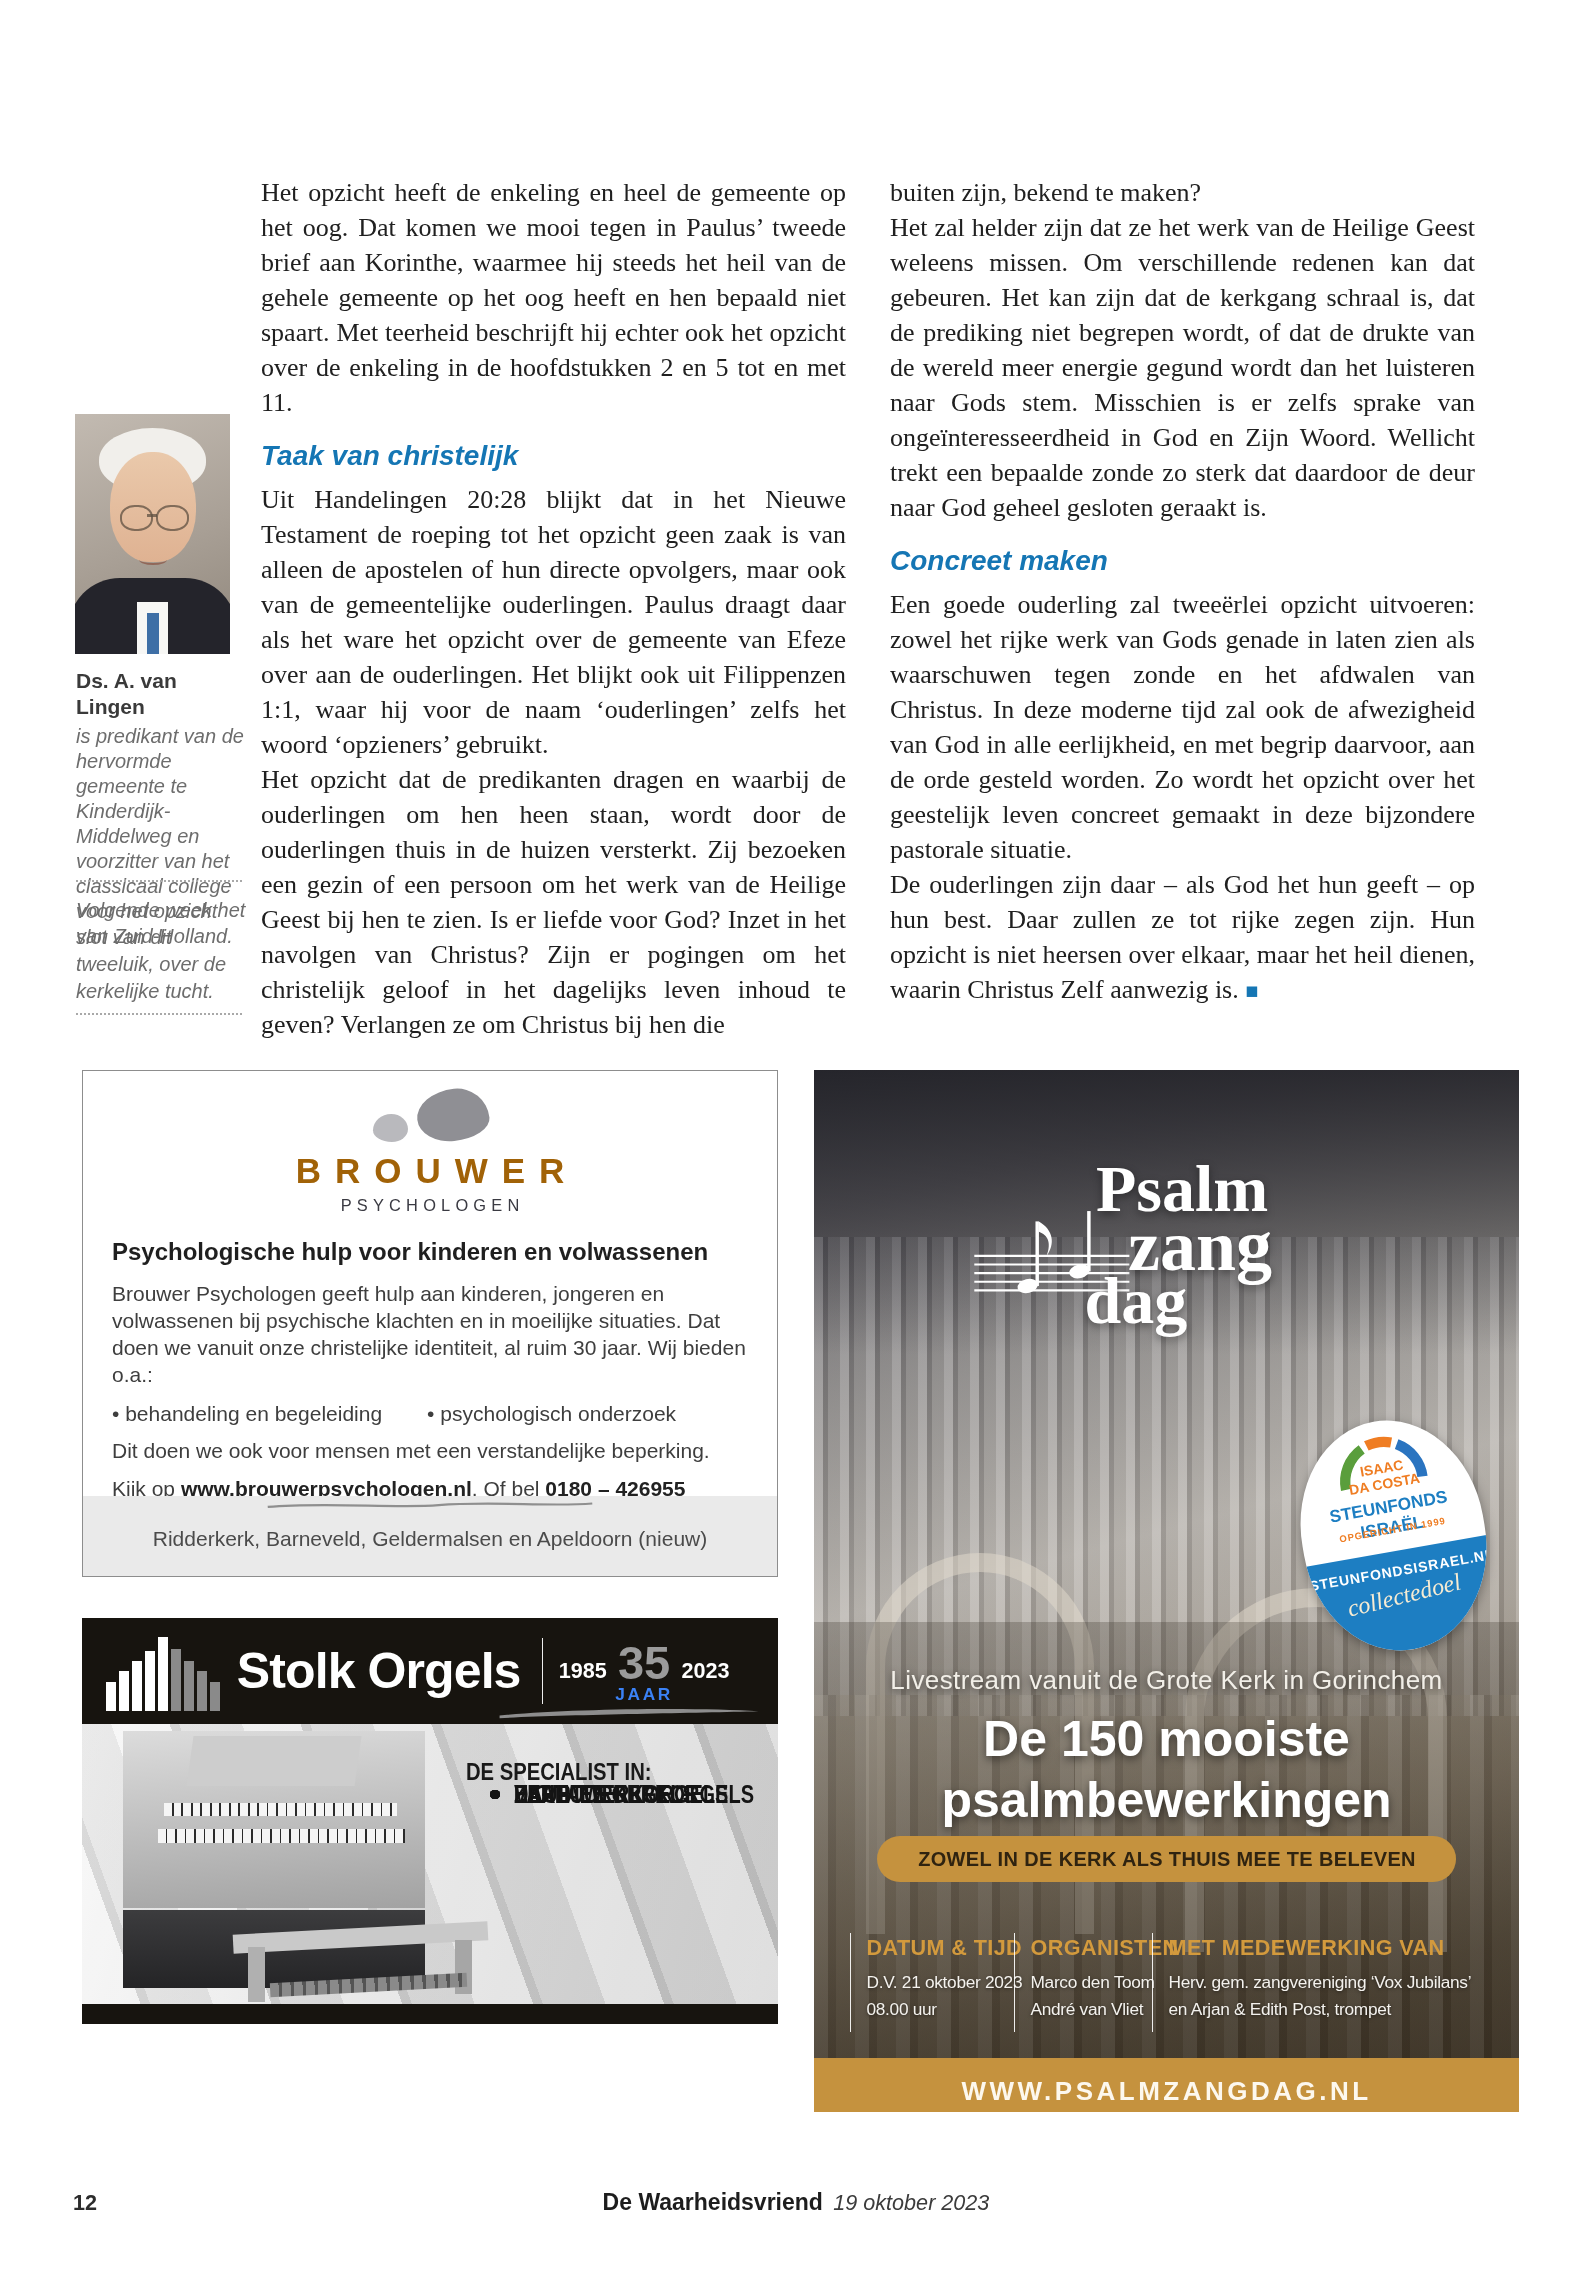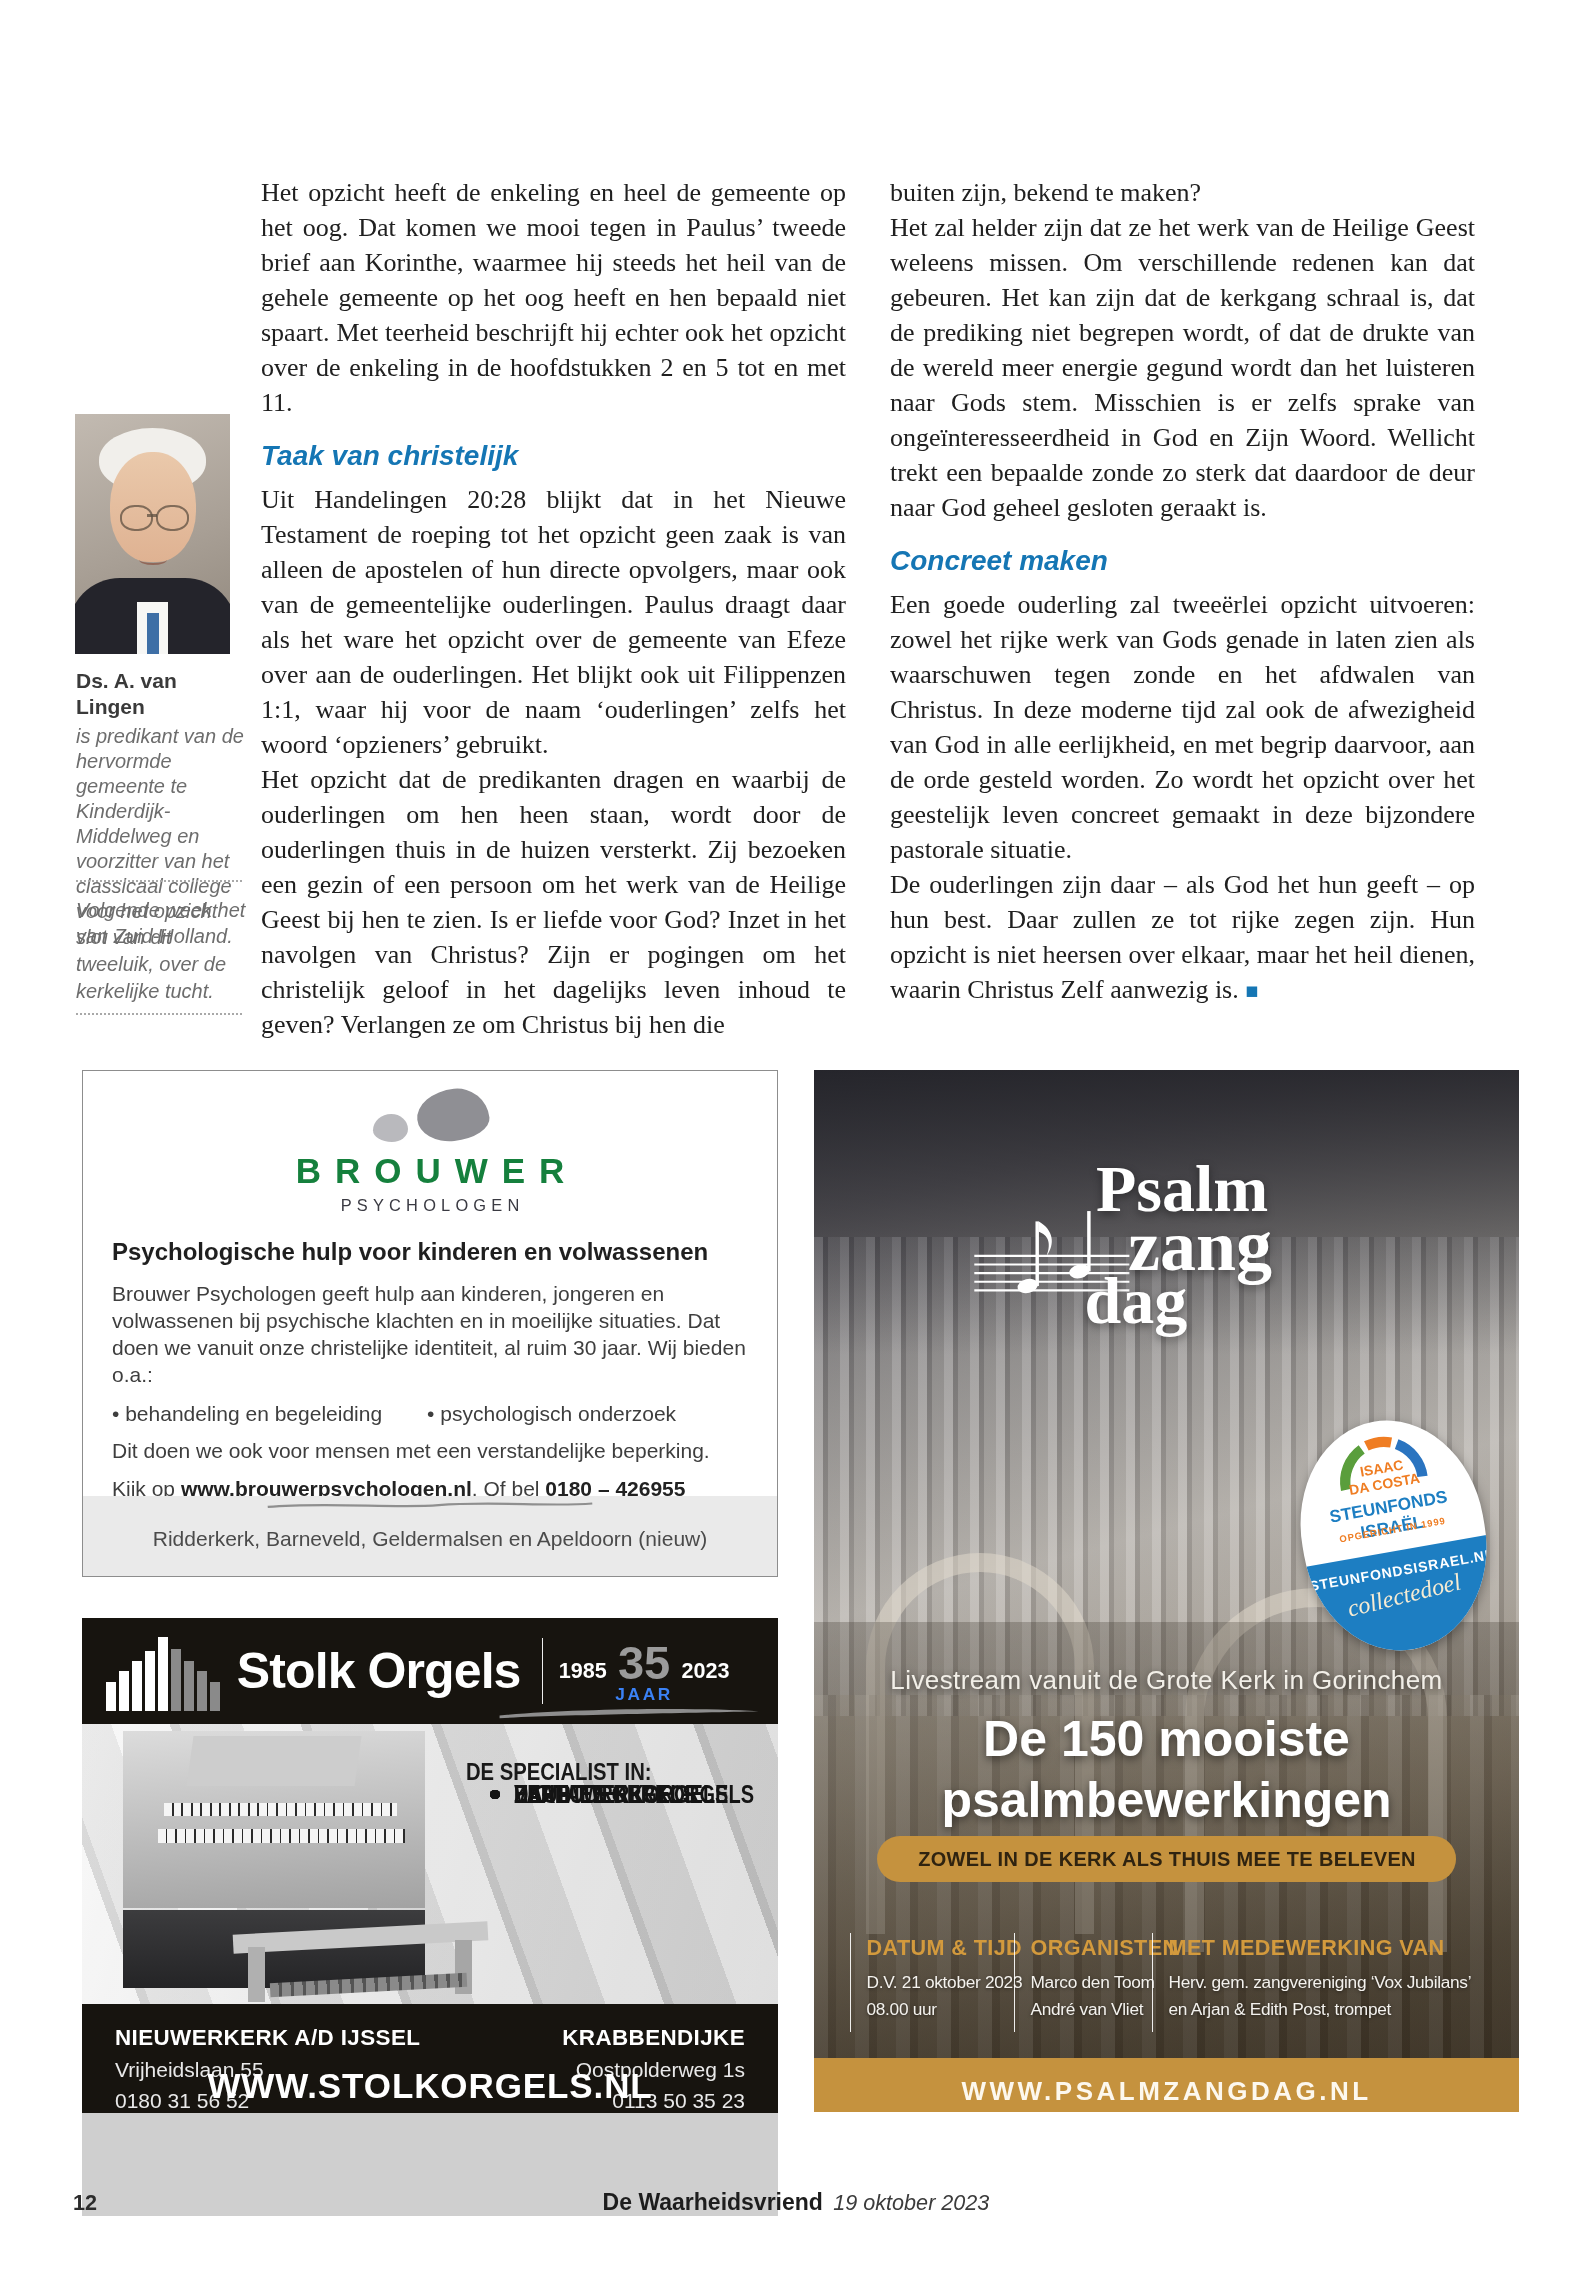--- a/index.html
+++ b/index.html
@@ -45,35 +45,35 @@
 
   
   .ad-brouwer{position:absolute;left:82px;top:1070px;width:696px;height:507px;background:#fff;
               border:1.7px solid #8d8d8d;box-sizing:border-box;overflow:hidden;}
   .b-logo{margin-top:19px;text-align:center;}
   .b-blobs{position:relative;width:129px;height:54px;margin:0 auto 7px auto;}
   .b-blob-s{position:absolute;left:7px;bottom:1.7px;width:35px;height:28px;background:#b9b9bd;
             border-radius:52% 48% 46% 54% / 58% 54% 46% 42%;}
   .b-blob-l{position:absolute;right:5.2px;bottom:3.5px;width:72px;height:52px;background:#8f8f94;
             border-radius:55% 45% 52% 48% / 52% 62% 38% 48%;transform:rotate(-6deg);}
-  .b-name{font-size:35px;letter-spacing:14px;color:#15803d;font-weight:600;text-indent:14px;}
+  .b-name{font-size:35px;letter-spacing:14px;color:#a16207;font-weight:600;text-indent:14px;}
   .b-sub{font-size:16.4px;letter-spacing:5.2px;color:#3a3a42;margin-top:5.2px;text-indent:5.2px;}
   .b-head{margin:22.4px 29px 0;font-size:24px;font-weight:bold;color:#1f1f1f;}
   .b-body{margin:14px 29px 0;font-size:21px;line-height:27px;color:#3e3e3e;}
   .b-bullets{margin:14px 29px 0;font-size:21px;color:#3e3e3e;display:flex;gap:45px;}
   .b-bullet::before{content:"• ";}
   .b-note{margin:13px 29px 0;font-size:21px;color:#3e3e3e;}
   .b-contact{margin:14.7px 29px 0;font-size:21px;color:#3e3e3e;}
   .b-contact b{color:#222;}
   .b-strip{position:absolute;left:0;right:0;bottom:0;height:80px;background:#eaeaea;text-align:center;}
   .b-wave{display:block;margin:3.5px auto 0 auto;}
   .b-strip-text{margin-top:17.3px;font-size:21px;color:#4b4b4b;}
 
   
-  .ad-stolk{position:absolute;left:82px;top:1618px;width:696px;height:598px;background:#cfcfcf;overflow:hidden;}
+  .ad-stolk{position:absolute;left:82px;top:1618px;width:696px;height:406px;background:#cfcfcf;overflow:hidden;}
   .s-header{position:relative;height:106px;background:#17140f;display:flex;align-items:center;
             padding:0 24px;box-sizing:border-box;}
   .s-pipes{display:flex;align-items:flex-end;gap:3.5px;height:79px;}
   .s-pipes span{display:block;width:9.5px;}
   .s-title{color:#fff;font-size:50px;font-weight:bold;margin-left:17.3px;letter-spacing:-0.9px;white-space:nowrap;}
   .s-div{width:1.7px;height:66px;background:#eee;margin:0 15.5px 0 21px;}
   .s-years{position:relative;display:flex;align-items:center;color:#fff;}
   .s-y{font-size:21.6px;font-weight:bold;}
   .s-35wrap{text-align:center;margin:0 8.6px;line-height:1;}
   .s-35{font-size:47px;color:#9b9b9b;font-weight:bold;}

